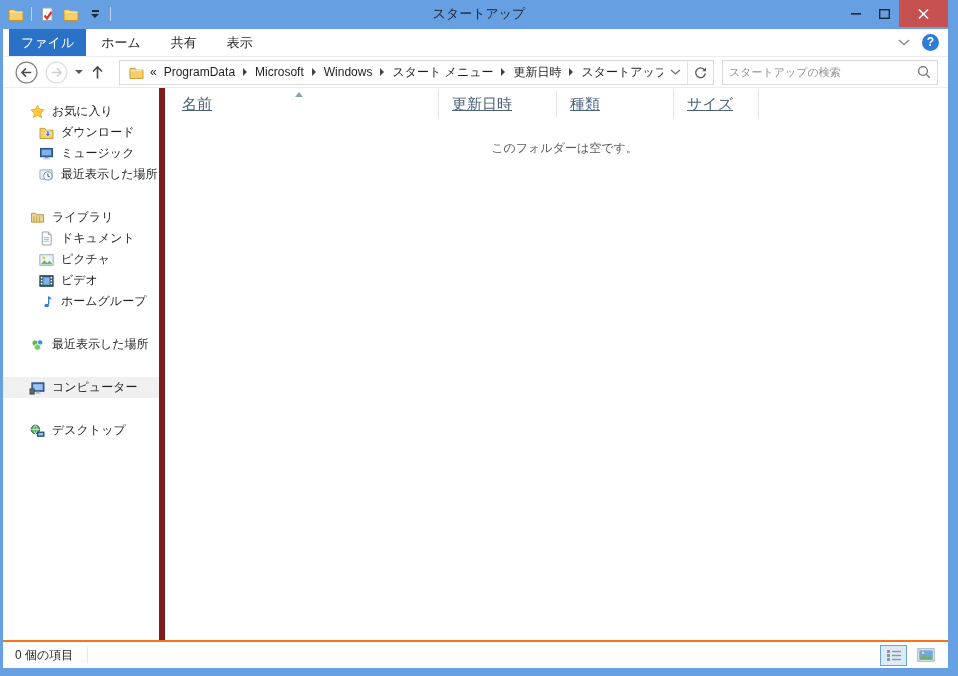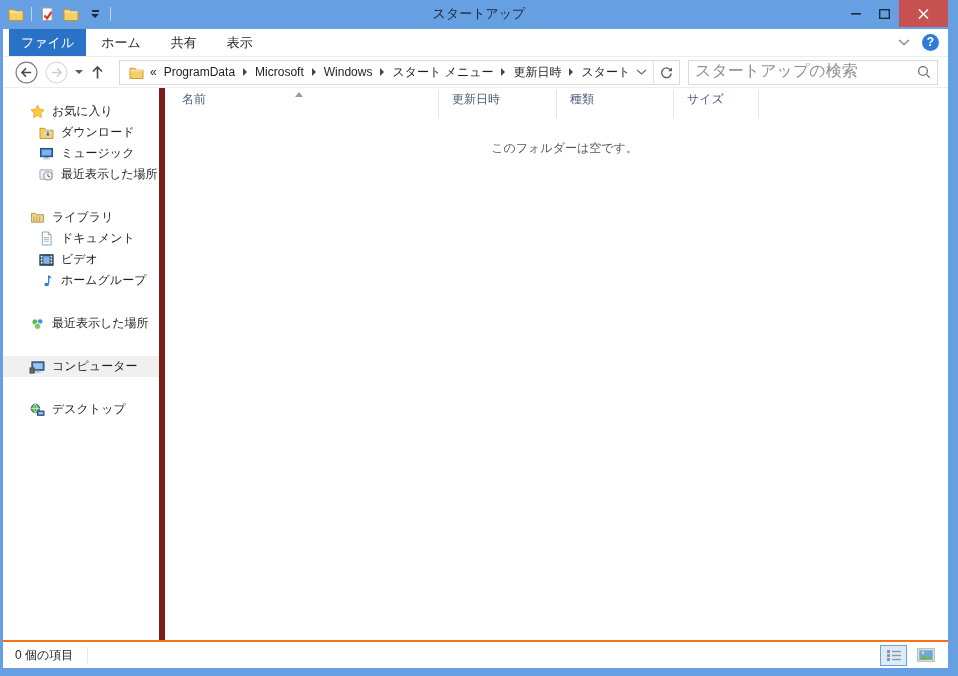--- a/index.html
+++ b/index.html
@@ -37,37 +37,37 @@
   .nav-btn{background:transparent;border:none;padding:0;display:flex;align-items:center;justify-content:center;margin-right:7px;}
   .addr-box{flex:1;height:25px;border:1px solid #D9D9D9;display:flex;align-items:center;margin-left:7px;background:#fff;min-width:0;}
   .crumbs{flex:1;display:flex;align-items:center;overflow:hidden;white-space:nowrap;padding-left:5px;}
   .crumb{padding:0 5px;border:none;background:transparent;font-size:12px;color:#1f1f1f;font-family:inherit;}
   .crumb-sep{width:0;height:0;border-left:4px solid #424242;border-top:4px solid transparent;border-bottom:4px solid transparent;margin:0 3px;flex:0 0 auto;}
   .crumb-overflow{padding:0 2px 0 4px;color:#1f1f1f;}
   .addr-chevron{width:24px;height:100%;display:flex;align-items:center;justify-content:center;background:transparent;border:none;}
   .addr-refresh{width:26px;height:100%;display:flex;align-items:center;justify-content:center;background:transparent;border:none;border-left:1px solid #E4E4E4;}
   .tri-down-sm{width:0;height:0;border-left:4px solid transparent;border-right:4px solid transparent;border-top:4px solid #5A5A5A;}
   .search-box{flex:0 0 216px;height:25px;border:1px solid #D9D9D9;margin-left:8px;display:flex;align-items:center;background:#fff;}
-  .search-box input{flex:1;border:none;outline:none;font-size:16px;padding:0 6px;font-family:Liberation Mono, monospace;color:#4c1d95;min-width:0;background:transparent;}
+  .search-box input{flex:1;border:none;outline:none;font-size:11px;padding:0 6px;font-family:Liberation Serif, serif;color:#4c1d95;min-width:0;background:transparent;}
   .search-box input::placeholder{color:#8E8E8E;opacity:1;}
   .search-icon-wrap{flex:0 0 26px;display:flex;align-items:center;justify-content:center;}
   
   .main{flex:1;display:flex;min-height:0;}
   .sidebar{flex:0 0 162px;border-right:6px solid #7f1d1d;padding-top:13px;overflow:hidden;}
   .sgroup{margin-top:22px;}
   .sgroup:first-child{margin-top:0;}
   .srow{height:21px;display:flex;align-items:center;cursor:default;}
   .srow.group{padding-left:26px;}
   .srow.child{padding-left:35px;}
   .srow.selected{background:var(--c-selection,#F0F0F0);}
   .sicon{flex:0 0 16px;display:flex;align-items:center;justify-content:center;margin-right:7px;}
   .slabel{white-space:nowrap;color:#1f1f1f;}
   .filelist{flex:1;position:relative;min-width:0;}
   .col-headers{display:flex;height:28px;margin-top:2px;color:var(--c-header-text,#4C607A);}
-  .col{display:flex;border-right:1px solid #E4E4E4;padding-left:13px;position:relative;background:transparent;font-family:inherit;font-size:12px;color:inherit;border-top:none;border-bottom:none;border-left:none;}
+  .col{display:flex;align-items:center;border-right:1px solid #E4E4E4;padding-left:13px;position:relative;background:transparent;font-family:inherit;font-size:15px;color:inherit;border-top:none;border-bottom:none;border-left:none;text-decoration:underline;}
   .col-name{flex:0 0 274px;padding-left:17px;}
   .col-date{flex:0 0 118px;}
   .col-type{flex:0 0 117px;}
   .col-size{flex:0 0 85px;}
   .sort-arrow{position:absolute;left:130px;top:2px;width:0;height:0;border-left:4px solid transparent;border-right:4px solid transparent;border-bottom:5px solid #8CA0B5;}
   .empty-msg{position:absolute;left:16px;right:0;top:52px;text-align:center;color:#595959;}
   
   .statusbar{flex:0 0 28px;border-top:2px solid #f97316;display:flex;align-items:center;padding:0 9px 0 12px;}
   .status-sep{width:1px;height:16px;background:#E8E8E8;margin-left:14px;}
   .view-buttons{margin-left:auto;display:flex;align-items:center;gap:5px;}
@@ -273,20 +273,30 @@
                   <path d="M2.5 1h6.5L12 4v11H2.5z" fill="#FDFDFD" stroke="#8FA0AE"></path>
                   <path d="M9 1v3h3" fill="none" stroke="#8FA0AE"></path>
                   <path d="M4.3 7h5.4M4.3 9h5.4M4.3 11h5.4" stroke="#9DB6CF" stroke-width="1"></path>
                 </svg>
             </span>
             <span class="slabel">ドキュメント</span>
           </div>
           <div class="srow child">
             <span class="sicon">
               <svg width="15" height="12" viewBox="0 0 16 13">
+                  <rect x="0.8" y="0.8" width="14.4" height="11.4" fill="#EAF4FB" stroke="#93A5B5"></rect>
+                  <circle cx="5" cy="4.3" r="1.5" fill="#F5C242"></circle>
+                  <path d="M1.8 11l4-4.2 3 3 2.6-2.6 3 3.8z" fill="#74B25A"></path>
+                </svg>
+            </span>
+            <span class="slabel">ピクチャ</span>
+          </div>
+          <div class="srow child">
+            <span class="sicon">
+              <svg width="15" height="12" viewBox="0 0 16 13">
                   <rect x="0.8" y="0.8" width="14.4" height="11.4" fill="#33566F" stroke="#1F3A52"></rect>
                   <rect x="1.8" y="2" width="1.8" height="1.8" fill="#fff"></rect>
                   <rect x="1.8" y="5.2" width="1.8" height="1.8" fill="#fff"></rect>
                   <rect x="1.8" y="8.4" width="1.8" height="1.8" fill="#fff"></rect>
                   <rect x="12.4" y="2" width="1.8" height="1.8" fill="#fff"></rect>
                   <rect x="12.4" y="5.2" width="1.8" height="1.8" fill="#fff"></rect>
                   <rect x="12.4" y="8.4" width="1.8" height="1.8" fill="#fff"></rect>
                   <rect x="4.6" y="2.4" width="6.8" height="8.2" fill="#7FB2E8"></rect>
                 </svg>
             </span>

